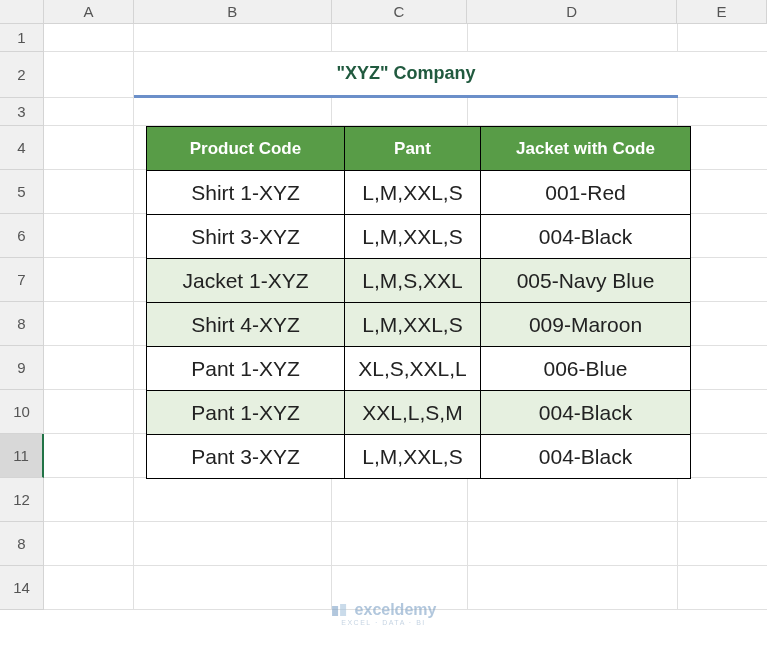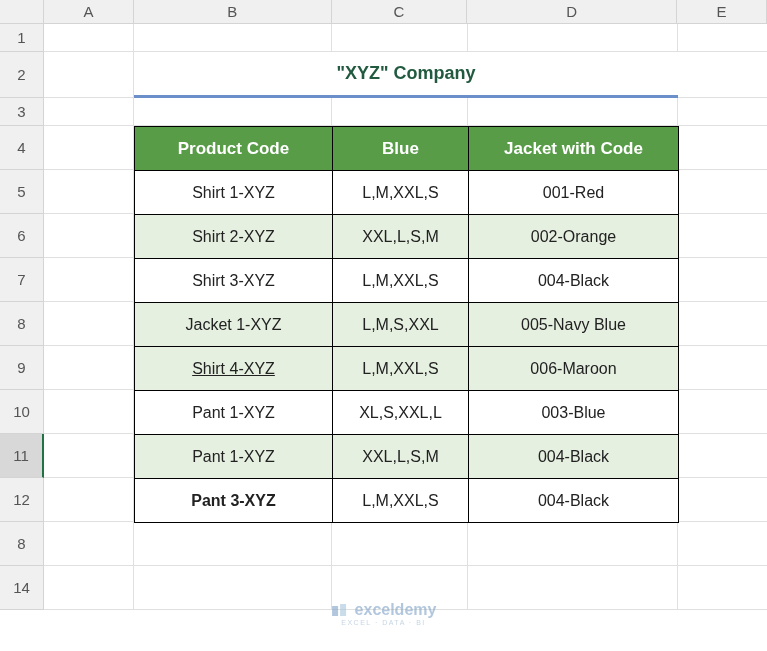--- a/index.html
+++ b/index.html
@@ -81,34 +81,35 @@
       justify-content: center;
       font-weight: bold;
       font-size: 18px;
       color: #215a3f;
       border-bottom: 3px solid #6b8fc9;
       background: #fff;
     }
     .data-table {
       position: absolute;
       border-collapse: collapse;
+      margin-left: 12px;
     }
     .data-table th {
       background: #589c47;
       color: #fff;
       font-weight: bold;
       font-size: 17px;
       border: 1.5px solid #000;
       text-align: center;
       height: 44px;
     }
     .data-table td {
       border: 1.5px solid #000;
       text-align: center;
-      font-size: 16px;
+      font-size: 21px;
       color: #222;
       height: 44px;
       background: #fff;
     }
     .data-table tr.alt td {
       background: #e6f0e0;
     }
     .watermark {
       position: absolute;
       left: 50%;
@@ -268,62 +269,57 @@
     </div>
 
   <div class="title-cell" id="titleCell" style="left: 134px; top: 52px; width: 544px; height: 46px;">
     <span>"XYZ" Company</span>
   </div>
 
   <table class="data-table" id="dataTable" style="left: 134px; top: 126px;">
     <thead>
         <tr id="tableHeaderRow">
           <th style="width: 198px;">Product Code</th>
-          <th style="width: 136px;">Blue</th>
+          <th style="width: 136px;">Pant</th>
           <th style="width: 210px;">Jacket with Code</th>
         </tr>
       </thead>
     <tbody id="tableBody">
         <tr>
           <td style="width: 198px;">Shirt 1-XYZ</td>
           <td style="width: 136px;">L,M,XXL,S</td>
           <td style="width: 210px;">001-Red</td>
         </tr>
-        <tr class="alt">
-          <td style="width: 198px;">Shirt 2-XYZ</td>
-          <td style="width: 136px;">XXL,L,S,M</td>
-          <td style="width: 210px;">002-Orange</td>
-        </tr>
         <tr>
           <td style="width: 198px;">Shirt 3-XYZ</td>
           <td style="width: 136px;">L,M,XXL,S</td>
           <td style="width: 210px;">004-Black</td>
         </tr>
         <tr class="alt">
           <td style="width: 198px;">Jacket 1-XYZ</td>
           <td style="width: 136px;">L,M,S,XXL</td>
           <td style="width: 210px;">005-Navy Blue</td>
         </tr>
         <tr class="alt">
-          <td style="width: 198px; text-decoration: underline;">Shirt 4-XYZ</td>
+          <td style="width: 198px;">Shirt 4-XYZ</td>
           <td style="width: 136px;">L,M,XXL,S</td>
-          <td style="width: 210px;">006-Maroon</td>
+          <td style="width: 210px;">009-Maroon</td>
         </tr>
         <tr>
           <td style="width: 198px;">Pant 1-XYZ</td>
           <td style="width: 136px;">XL,S,XXL,L</td>
-          <td style="width: 210px;">003-Blue</td>
+          <td style="width: 210px;">006-Blue</td>
         </tr>
         <tr class="alt">
           <td style="width: 198px;">Pant 1-XYZ</td>
           <td style="width: 136px;">XXL,L,S,M</td>
           <td style="width: 210px;">004-Black</td>
         </tr>
         <tr>
-          <td style="width: 198px; font-weight: bold;">Pant 3-XYZ</td>
+          <td style="width: 198px;">Pant 3-XYZ</td>
           <td style="width: 136px;">L,M,XXL,S</td>
           <td style="width: 210px;">004-Black</td>
         </tr>
       </tbody>
   </table>
 
   <div class="watermark">
     <div class="logo">
       <svg width="16" height="16" viewBox="0 0 16 16">
         <rect x="1" y="4" width="6" height="10" fill="#7fa3c7"></rect>

